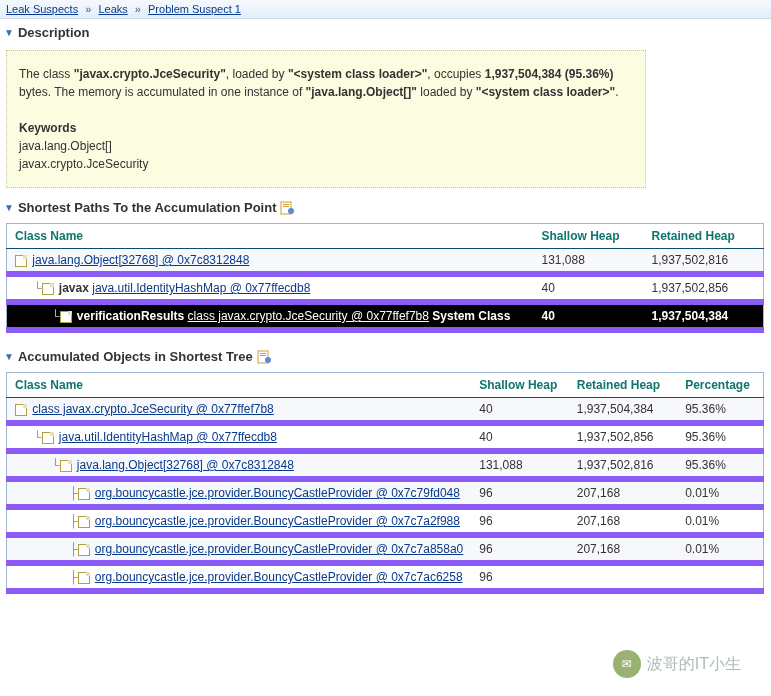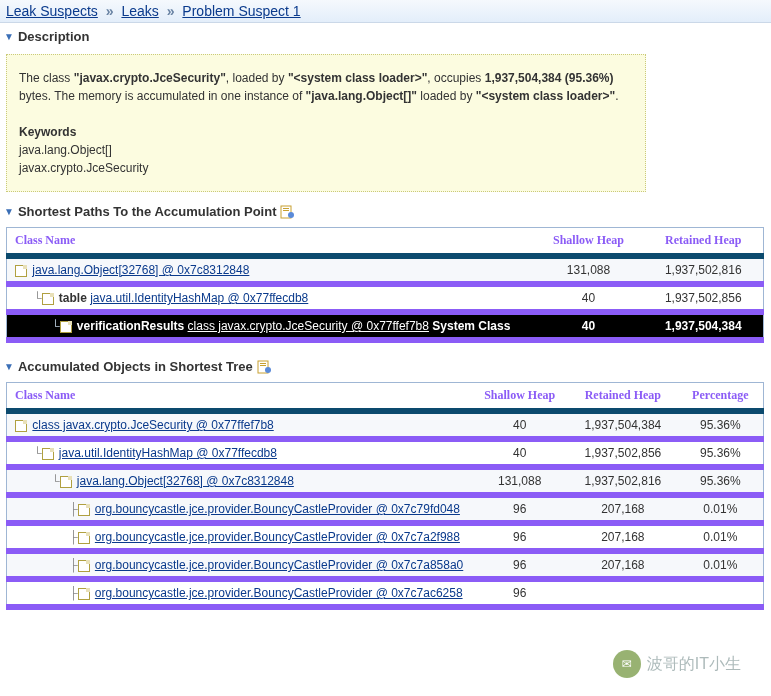--- a/index.html
+++ b/index.html
@@ -8,21 +8,21 @@
     font-family: Arial, Helvetica, sans-serif;
     font-size: 12px;
     color: #333;
     background: #fff;
     width: 771px;
   }
   .breadcrumb {
     background: linear-gradient(#f5f9fd, #e3eefa);
     padding: 3px 6px;
     border-bottom: 1px solid #cbd8e8;
-    font-size: 14px;
+    font-size: 11px;
   }
   .breadcrumb a { color: #0a3a8c; text-decoration: underline; }
   .crumb-sep { color: #6a84a4; margin: 0 4px; font-weight: bold; }
   .section-hdr {
     padding: 6px 4px 4px 4px;
     font-size: 13px;
     font-weight: bold;
     color: #333;
     display: flex;
     align-items: center;
@@ -41,26 +41,25 @@
   .desc-box b { font-weight: bold; }
   .tbl {
     border: 1px solid #9fb6d4;
     border-collapse: collapse;
     margin: 4px 6px 10px 6px;
   }
   .tbl th {
     background: #fff;
     text-align: left;
     padding: 5px 8px;
-    border-bottom: 6px solid #0c4a6e;
+    border-bottom: 1px solid #0c4a6e;
     font-weight: bold;
-    color: #8b5cf6;
-    font-family: Liberation Serif, serif;
-  }
-  .tbl th.num, .tbl td.num { text-align: center; white-space: nowrap; }
+    color: #0f766e;
+  }
+  .tbl th.num, .tbl td.num { text-align: left; white-space: nowrap; }
   .tbl td {
     padding: 4px 8px;
     border-bottom: 6px solid #8b5cf6;
     background: #f6f8fb;
     white-space: nowrap;
   }
   .tbl tr.row-white td { background: #fff; }
   .tbl tr.row-sel td { background: #000000; color: #fff; }
   .tbl tr.row-sel td a { color: #fff; }
   .tbl a { color: #0a3a8c; text-decoration: underline; }
@@ -126,21 +125,21 @@
     <th>Class Name</th>
     <th class="num" style="width:110px">Shallow Heap</th>
     <th class="num" style="width:120px">Retained Heap</th>
   </tr>
   <tr>
     <td><span class="obj-icon"></span> <a href="#">java.lang.Object[32768] @ 0x7c8312848</a></td>
     <td class="num">131,088</td>
     <td class="num">1,937,502,816</td>
   </tr>
   <tr class="row-white">
-    <td><span class="ind1"><span class="tree-line">└</span><span class="obj-icon"></span> <b>table </b><a href="#">java.util.IdentityHashMap @ 0x77ffecdb8</a></span></td>
+    <td><span class="ind1"><span class="tree-line">└</span><span class="obj-icon"></span> <b>javax </b><a href="#">java.util.IdentityHashMap @ 0x77ffecdb8</a></span></td>
     <td class="num">40</td>
     <td class="num">1,937,502,856</td>
   </tr>
   <tr class="row-sel">
     <td><span class="ind2"><span class="tree-line" style="color:#bcd">└</span><span class="obj-icon"></span> <b>verificationResults </b><a href="#">class javax.crypto.JceSecurity @ 0x77ffef7b8</a><b> System Class</b></span></td>
     <td class="num" style="font-weight:bold">40</td>
     <td class="num" style="font-weight:bold">1,937,504,384</td>
   </tr>
 </tbody>
     </table>

